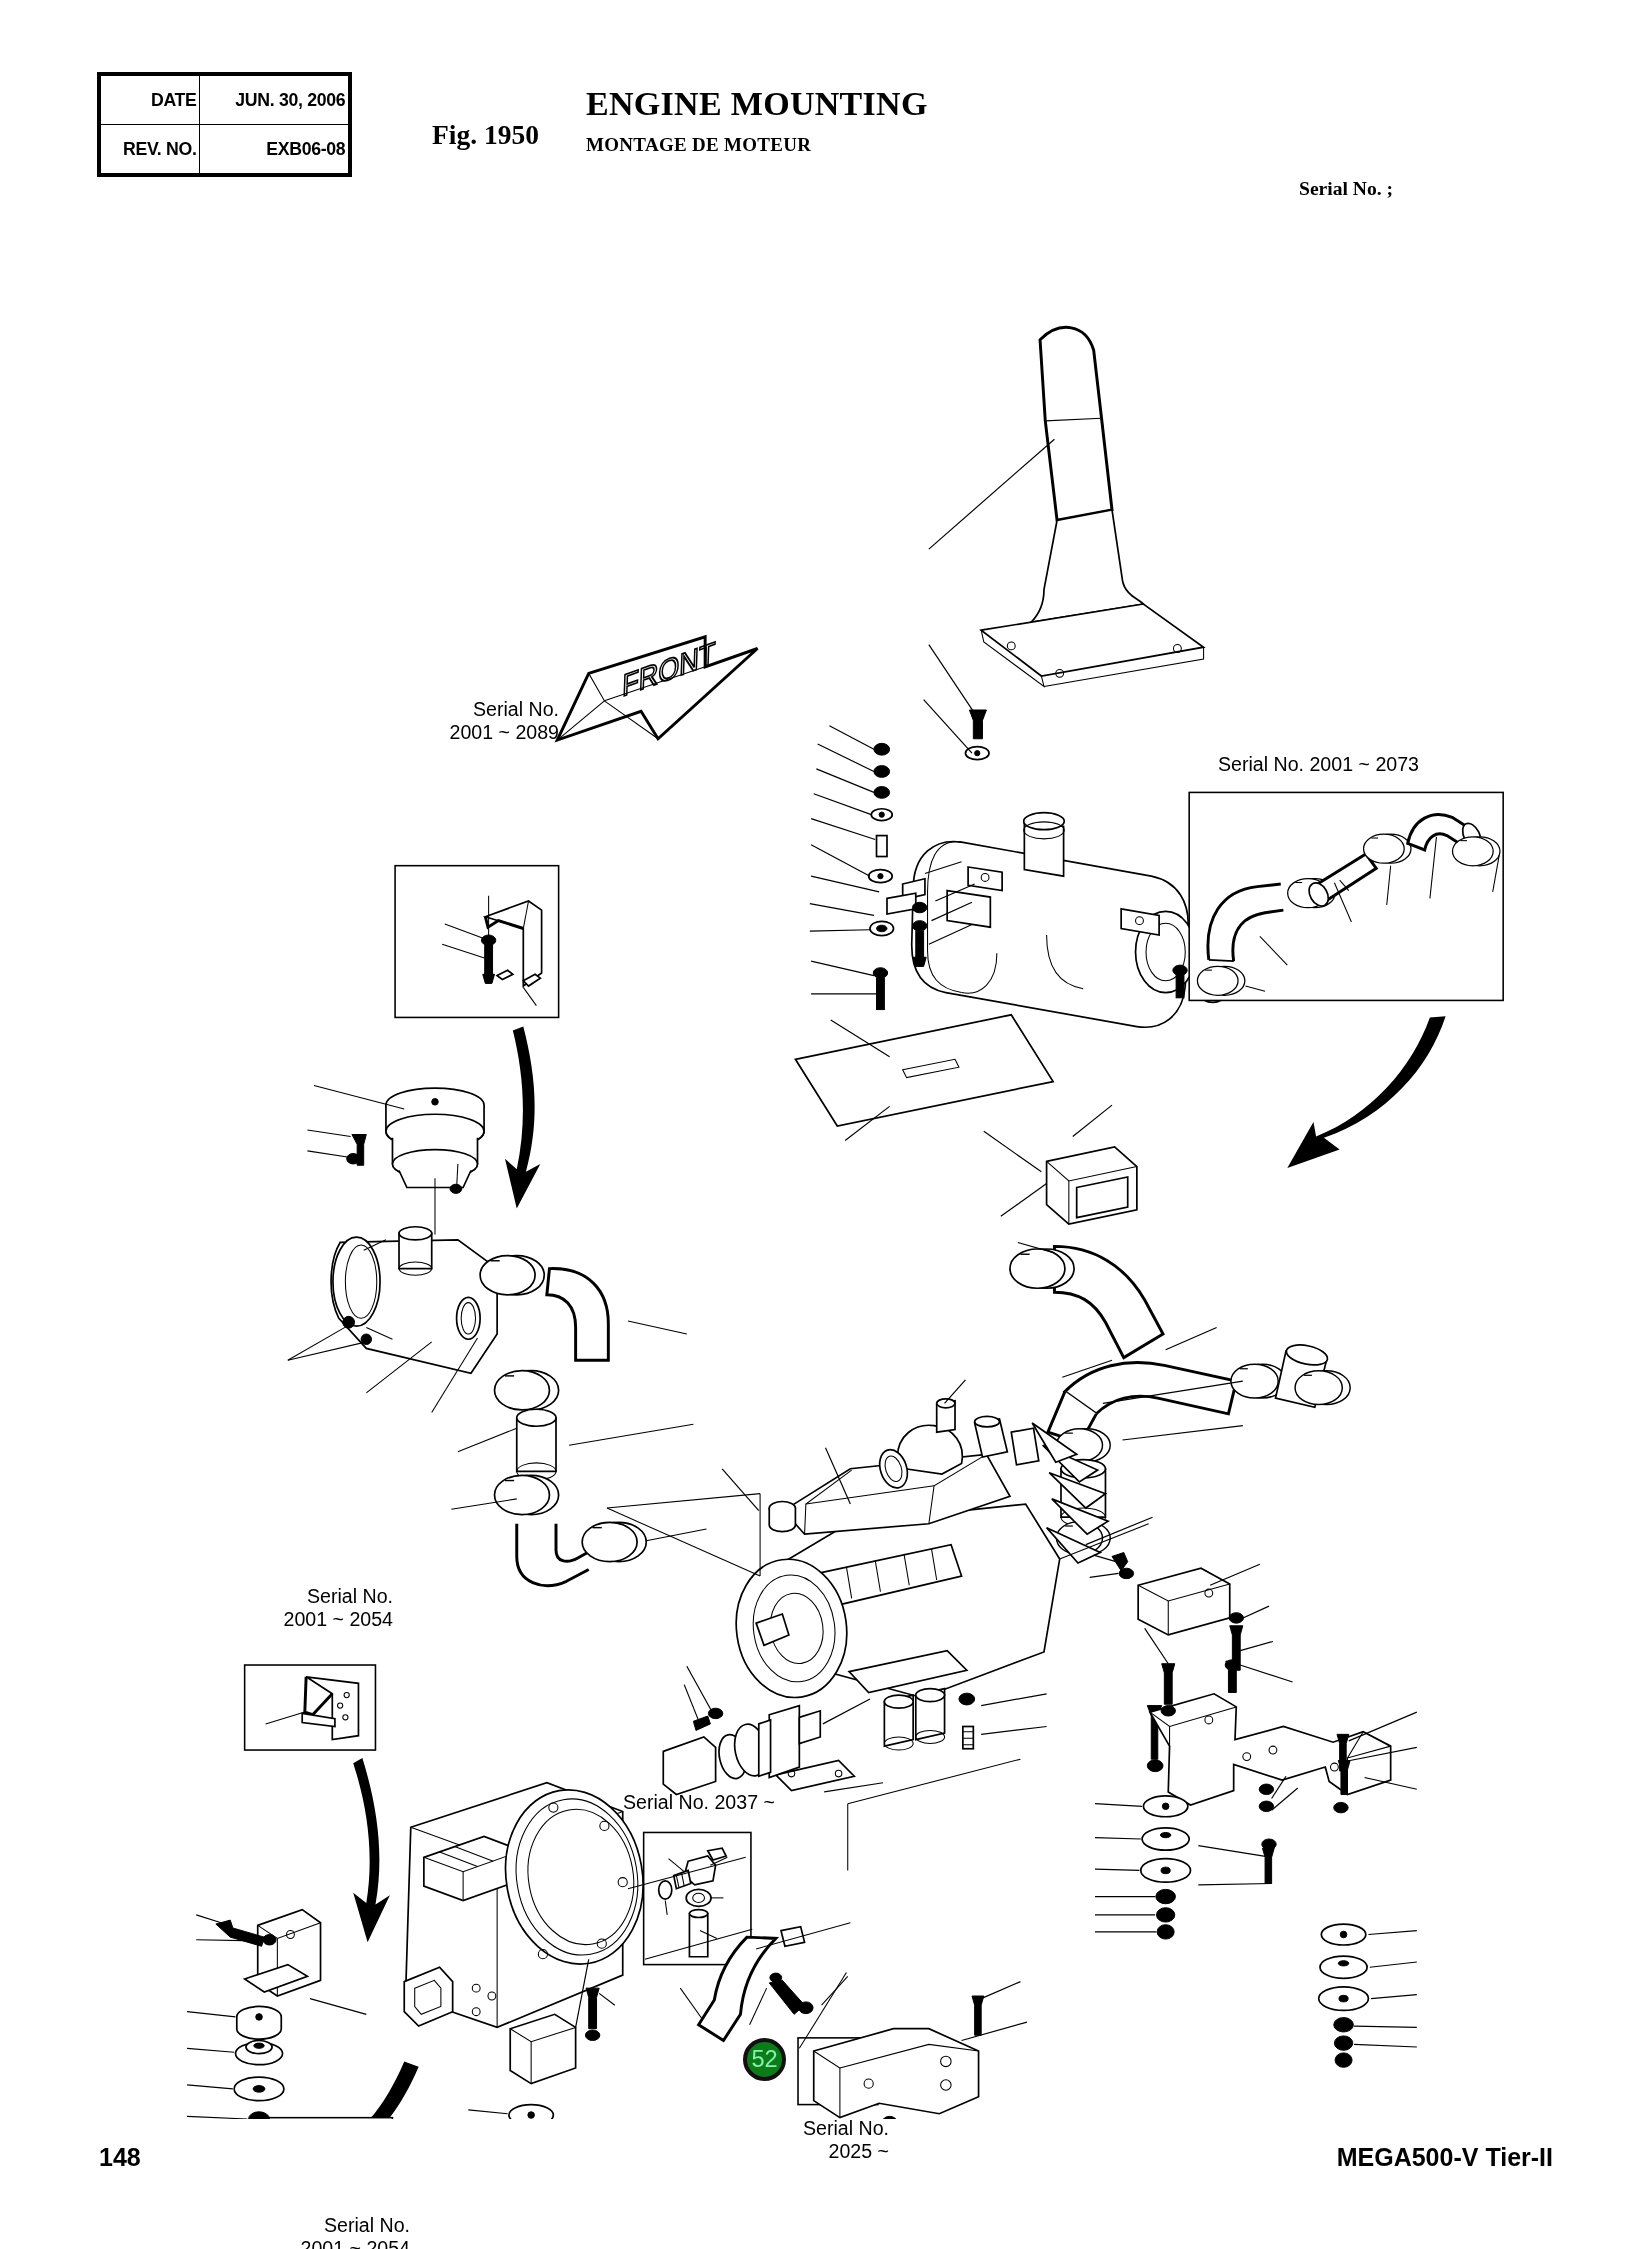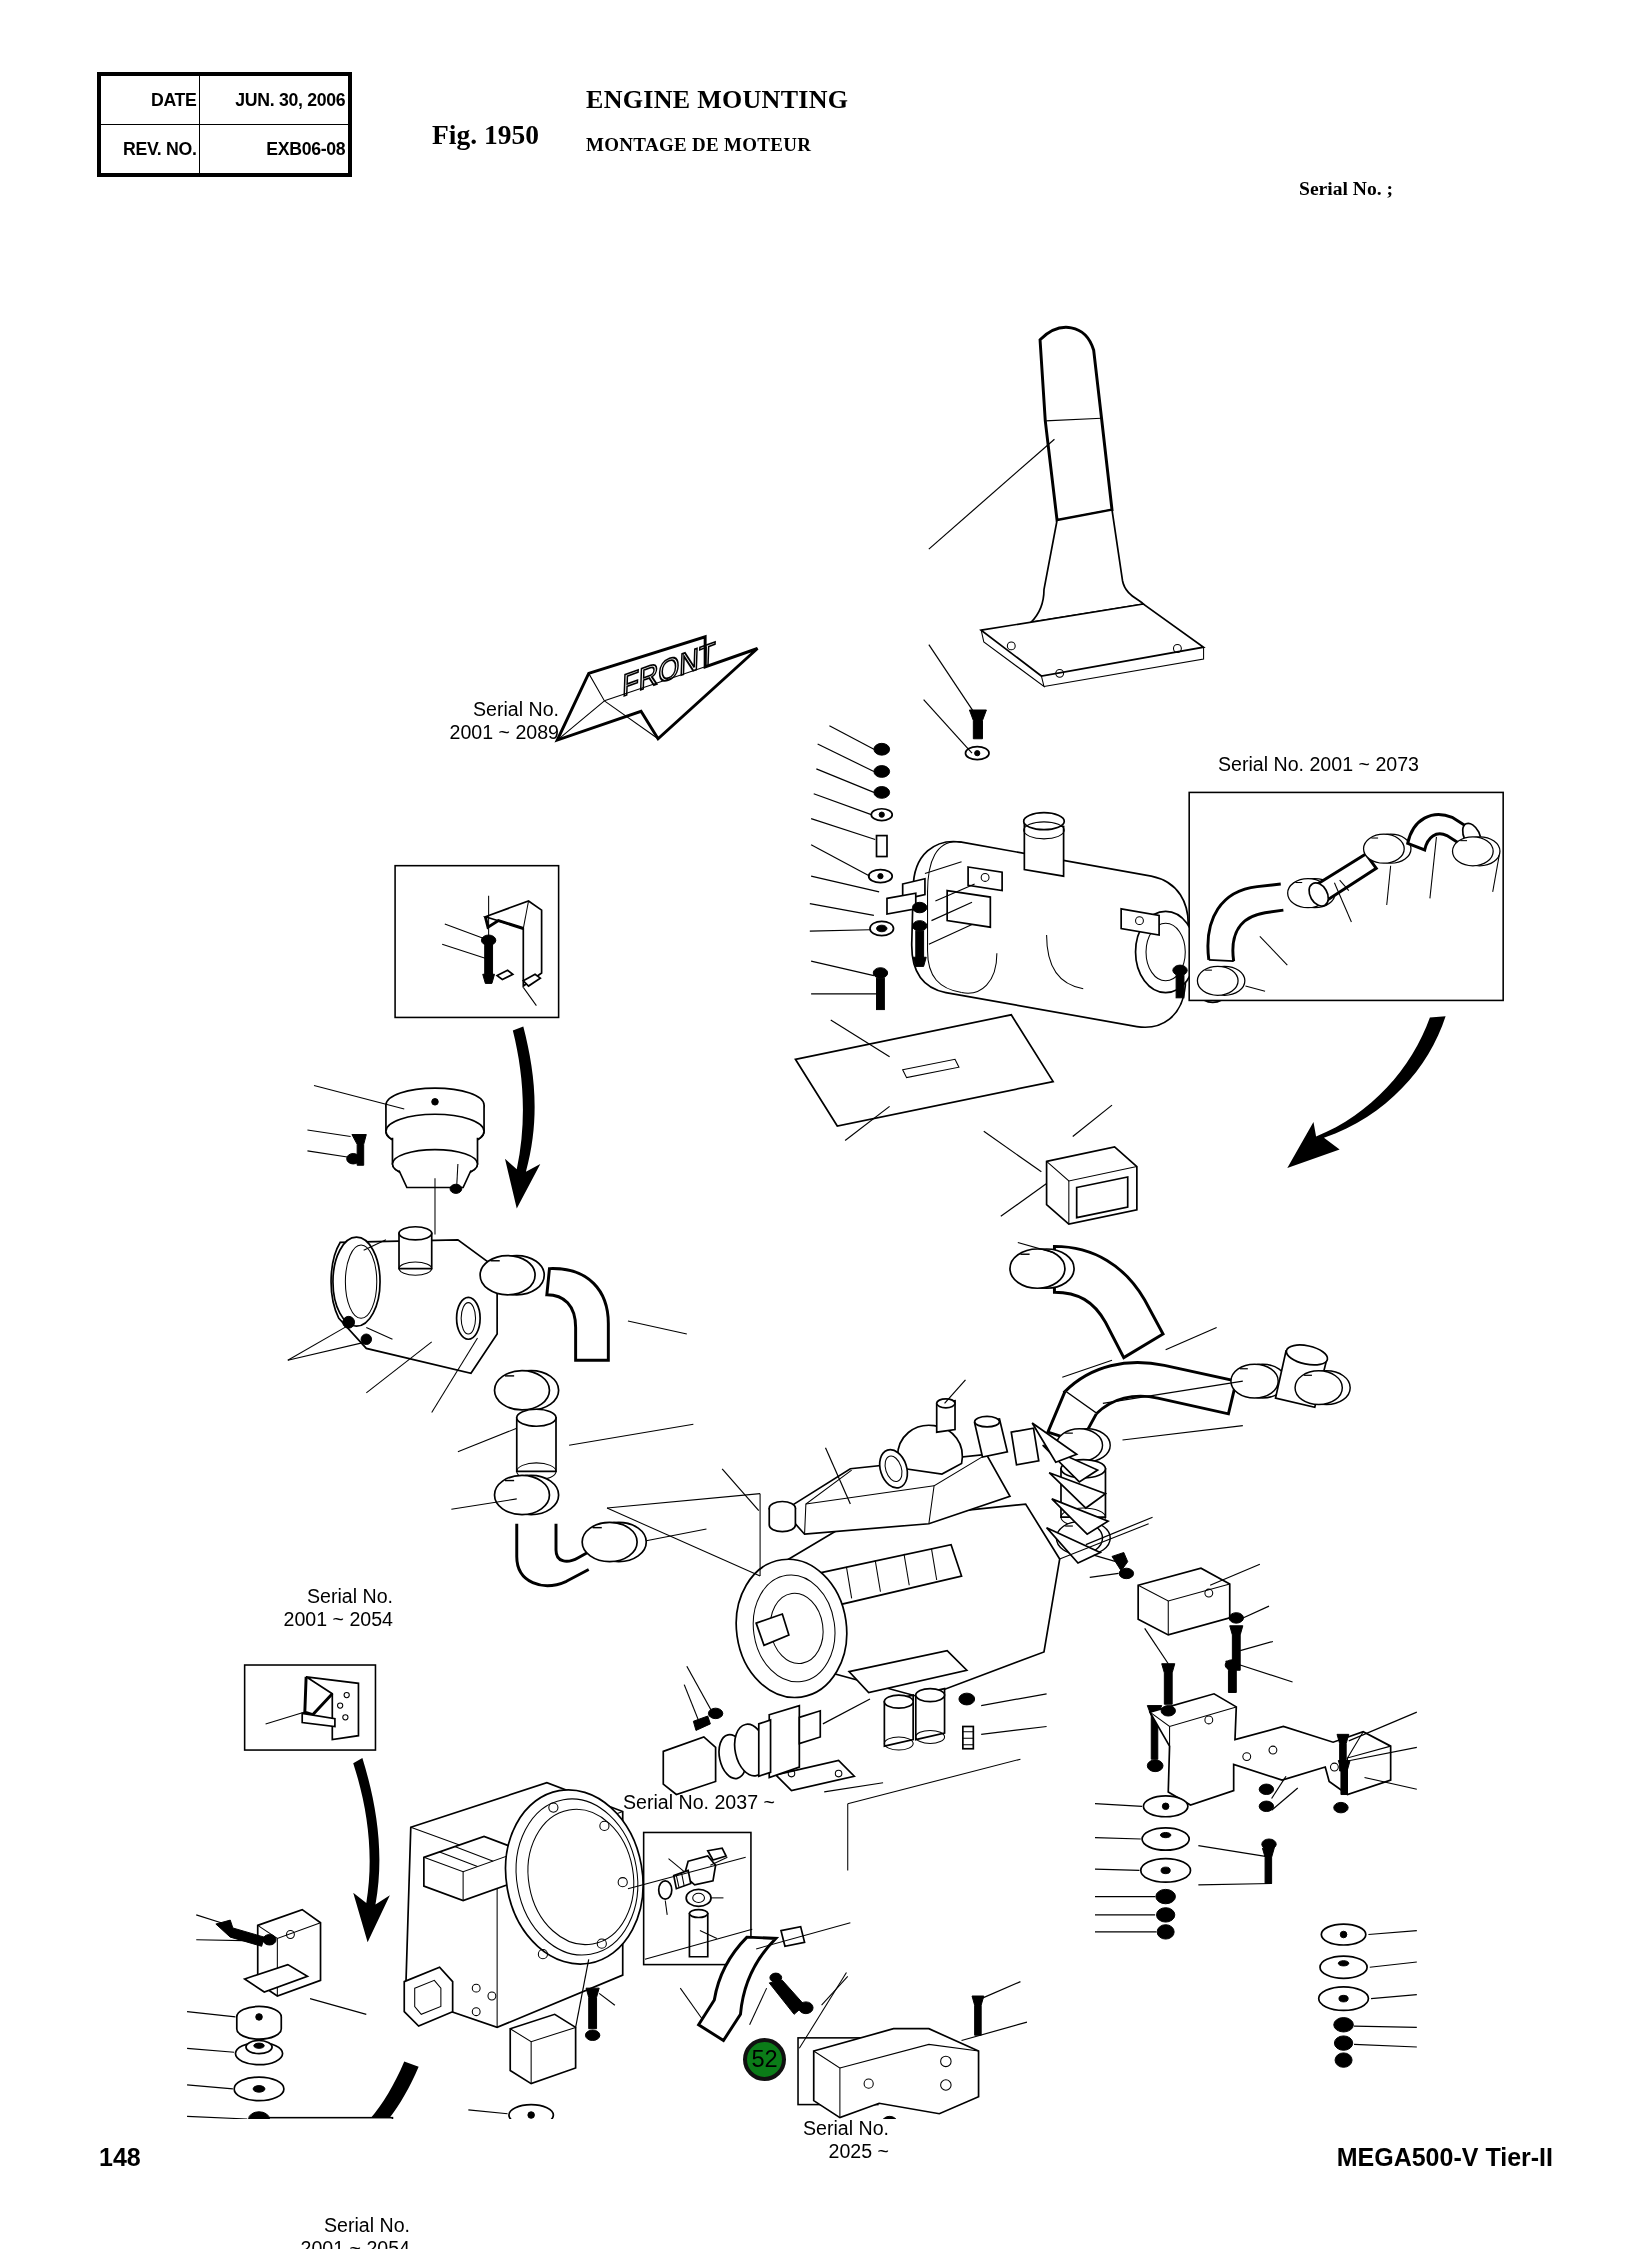--- a/index.html
+++ b/index.html
@@ -39,21 +39,21 @@
   .meta-table td.k { width: 40%; }
 
   #fig-no {
     position: absolute; left: 432px; top: 119px;
     font-size: 27.5px; font-weight: bold;
     font-family: "Liberation Serif", serif;
     letter-spacing: 0px;
   }
   #title-en {
     position: absolute; left: 586px; top: 85px;
-    font-size: 26px; font-weight: bold;
+    font-size: 34px; font-weight: bold;
     font-family: "Liberation Serif", serif;
     letter-spacing: 0.3px;
   }
   #title-fr {
     position: absolute; left: 586px; top: 134px;
     font-size: 19px; font-weight: bold;
     font-family: "Liberation Serif", serif;
     letter-spacing: 0.3px;
   }
   #serial-header {
@@ -83,21 +83,21 @@
   .callout-label.left { text-align: left; }
 
   
   #badge-52 {
     position: absolute;
     left: 743px; top: 1816px;
     width: 43px; height: 43px;
     border-radius: 50%;
     background: #0b7c18;
     border: 4.6px solid #111;
-    color: #000000;
+    color: #86efac;
     font-family: "Liberation Sans", sans-serif;
     font-size: 23.6px;
     display: flex; align-items: center; justify-content: center;
     line-height: 1;
   }
 
   
   #footer-block { position: absolute; left: 0; top: 2120px; width: 1651px; height: 130px; }
   #page-number {
     position: absolute; left: 99px; top: 23px;

